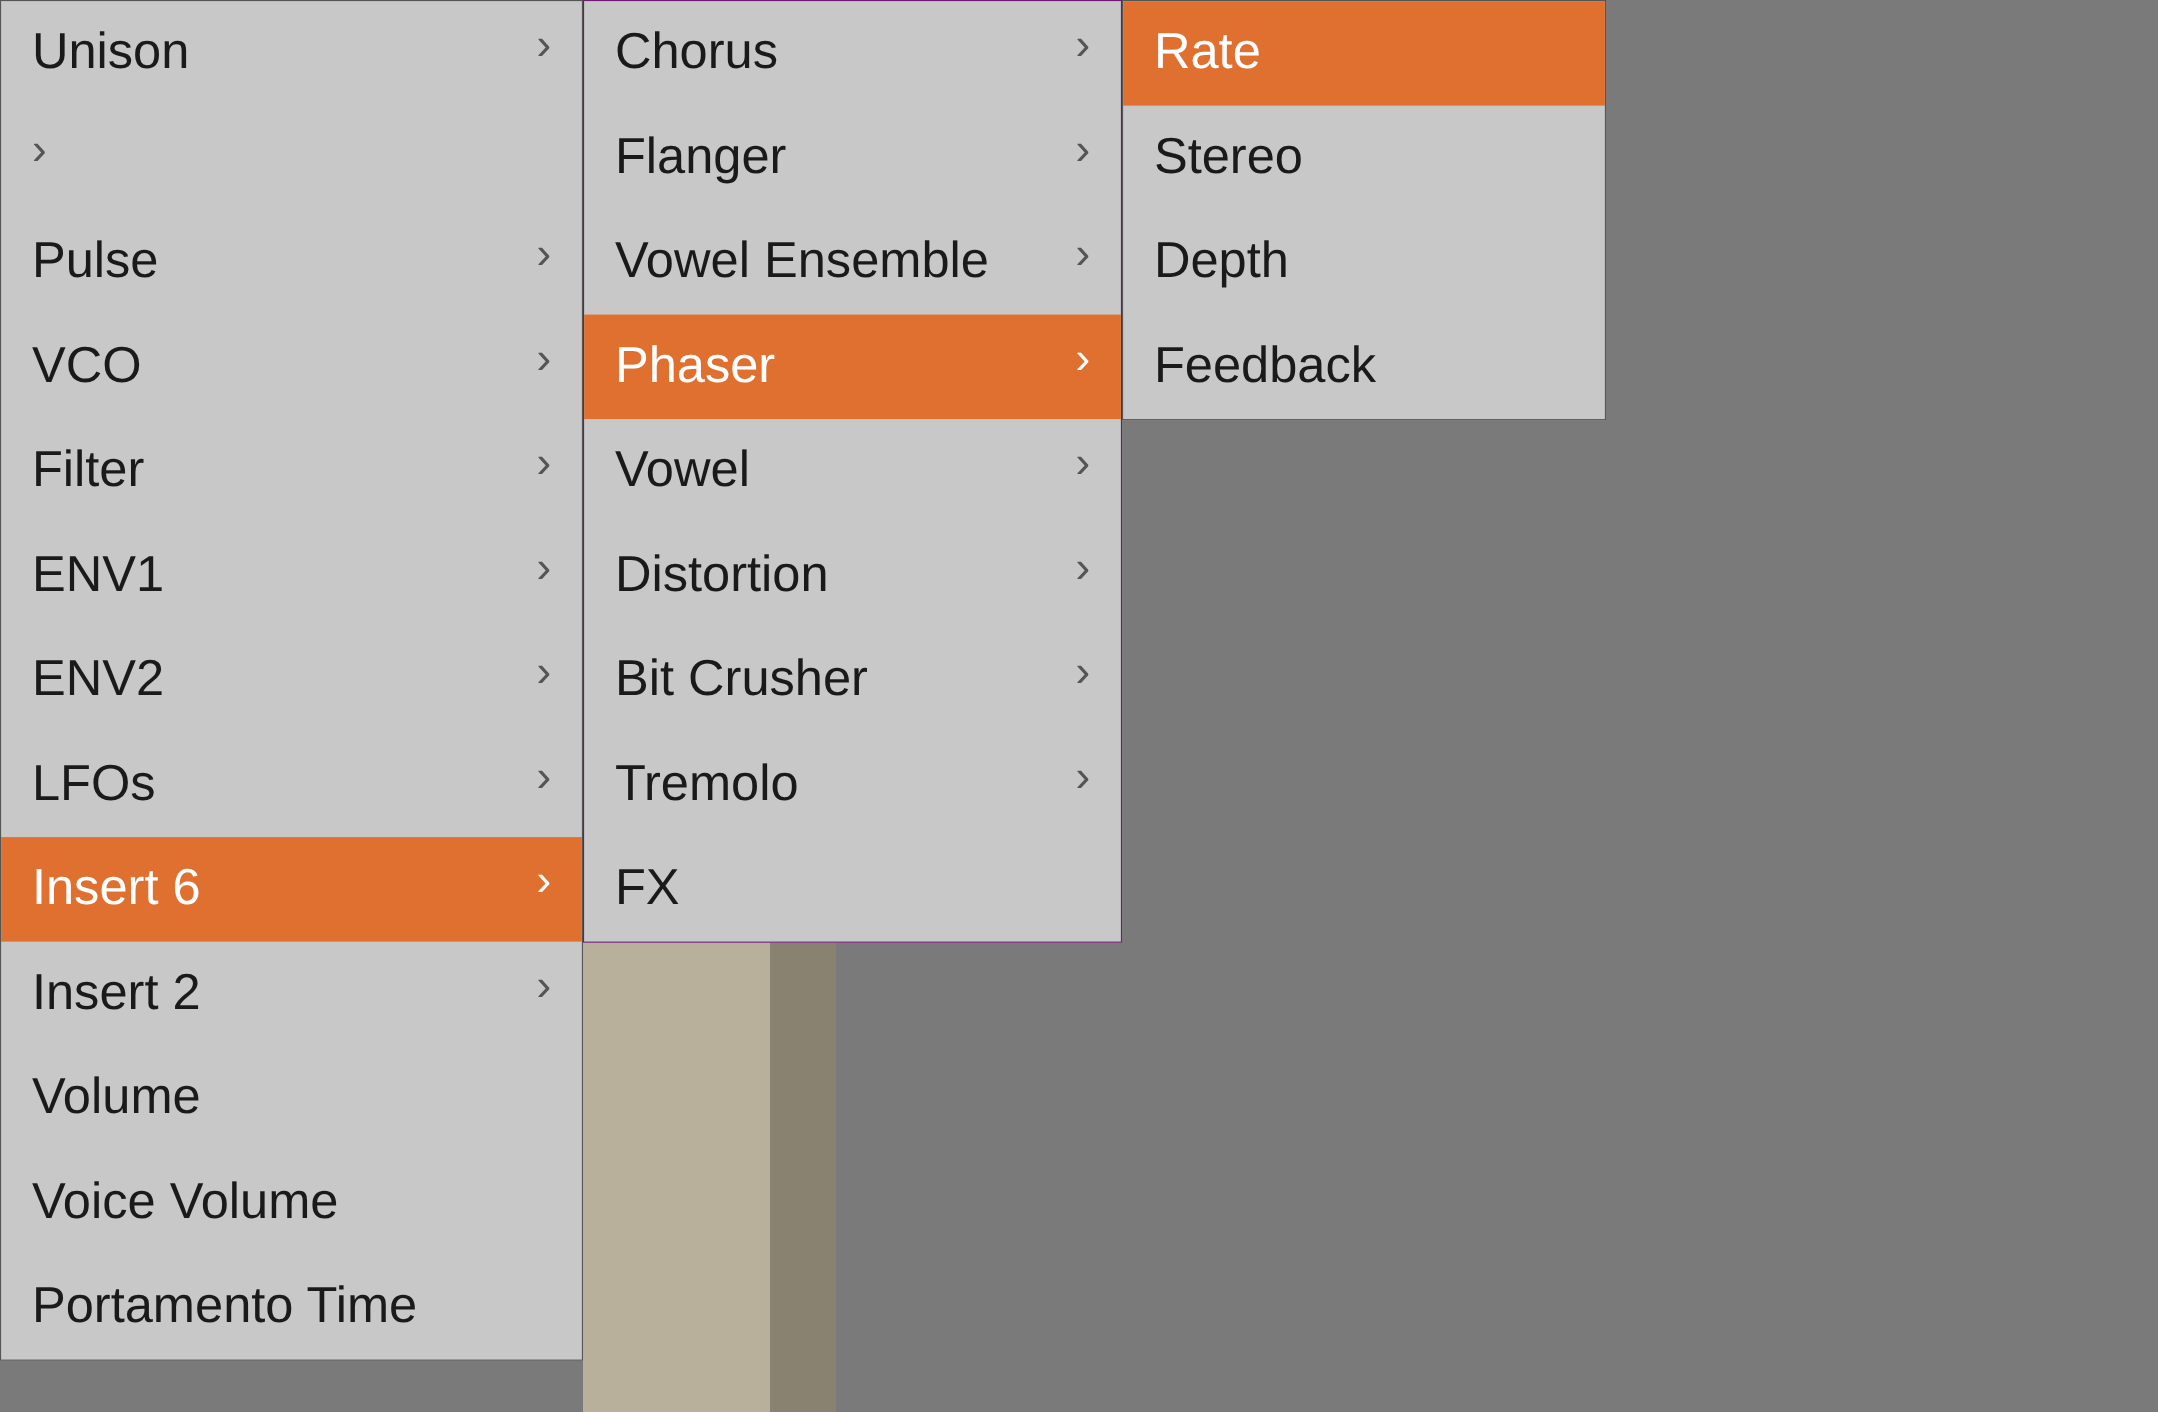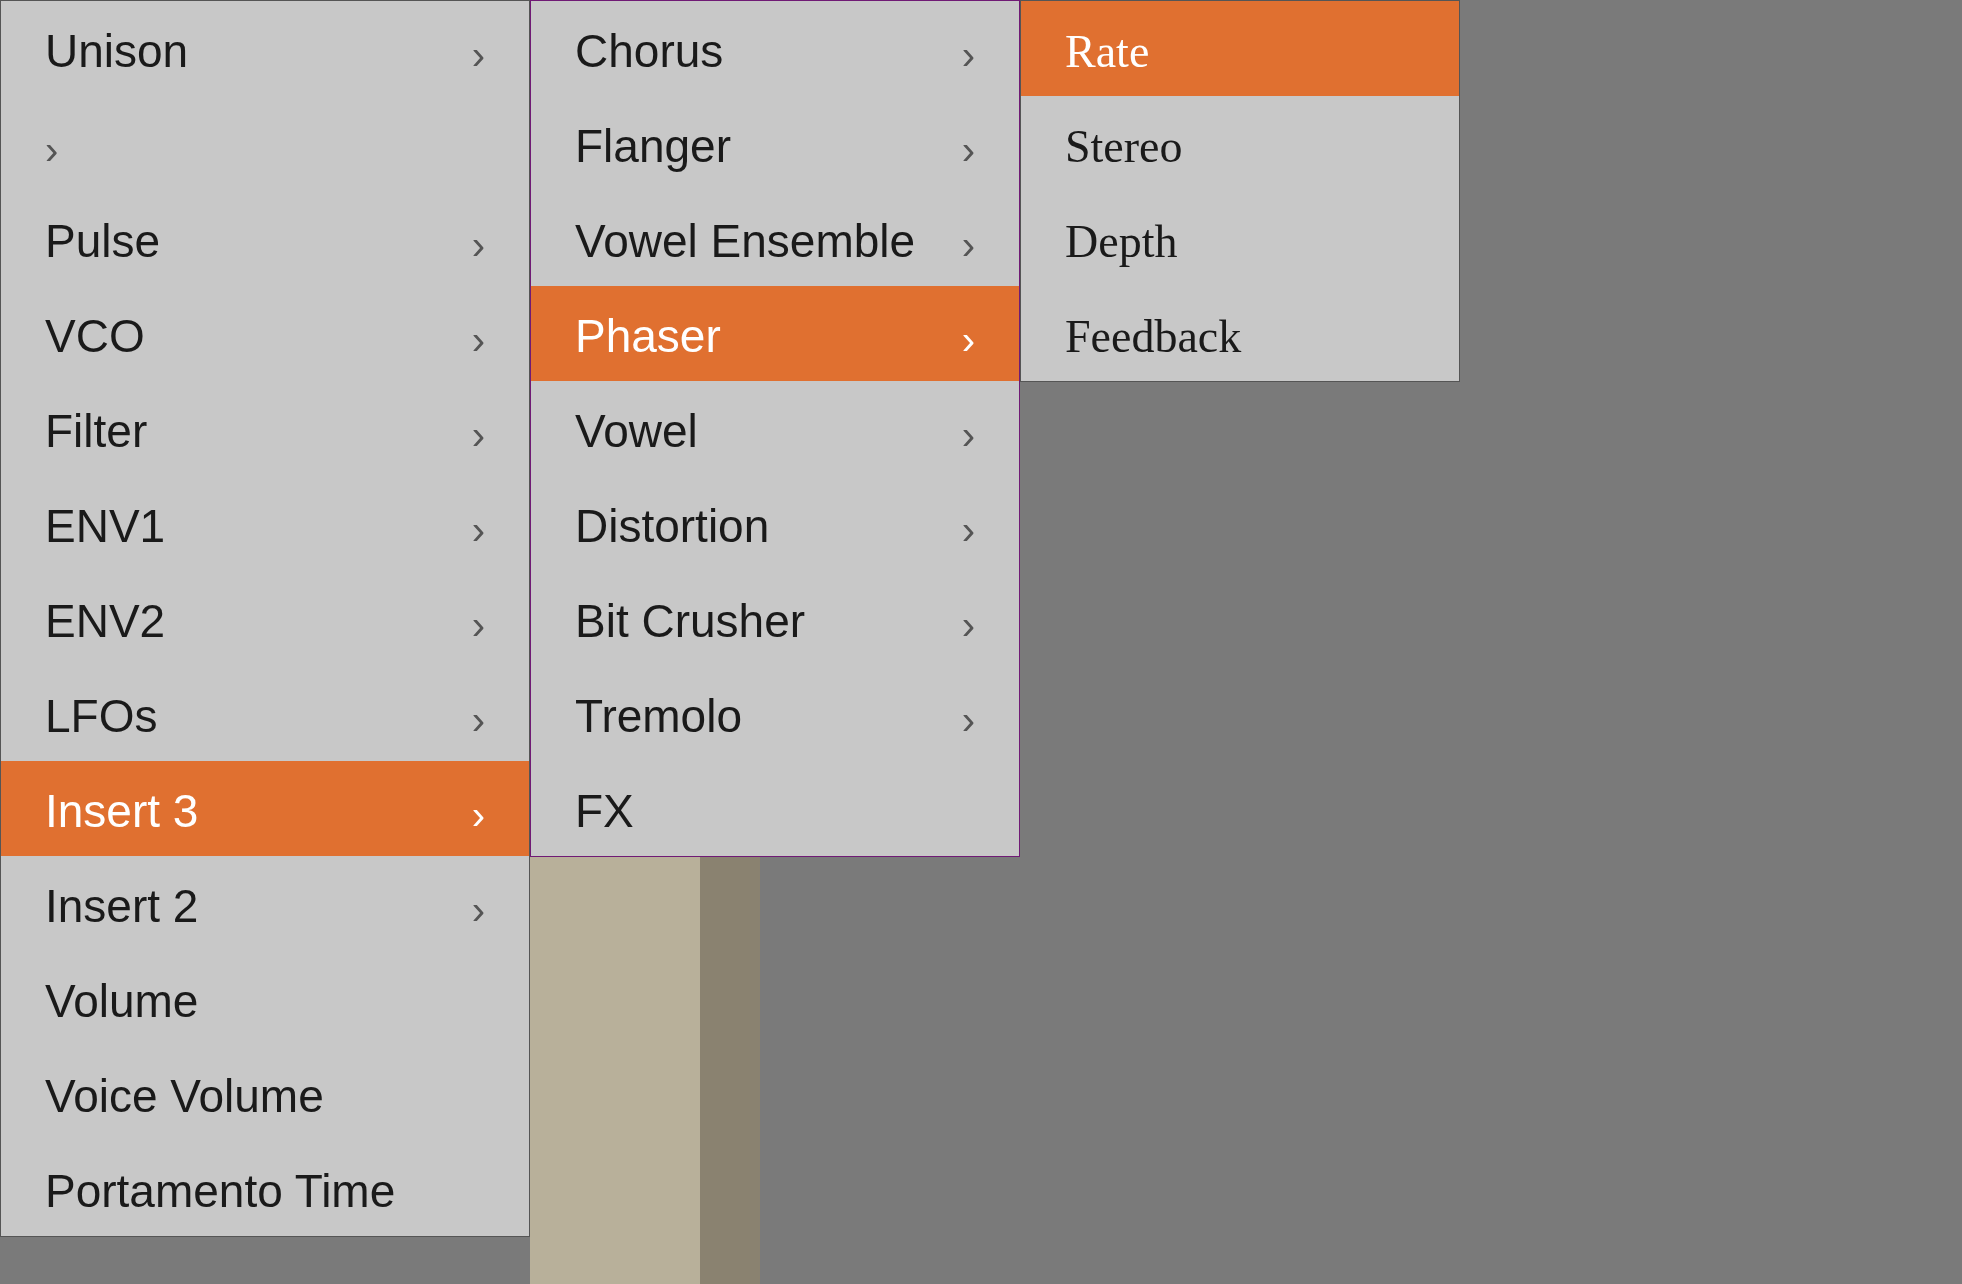--- a/index.html
+++ b/index.html
@@ -75,23 +75,23 @@
     .menu-col3 {
       background: #c8c8c8;
       border: 1px solid #555;
       min-width: 440px;
       display: flex;
       flex-direction: column;
     }
 
     .menu-item {
       display: flex;
-      align-items: flex-end;
+      align-items: flex-start;
       justify-content: space-between;
-      padding: 18px 44px;
+      padding: 18px 28px;
       font-size: 46px;
       font-weight: 400;
       color: #1a1a1a;
       cursor: pointer;
       min-height: 95px;
     }
 
     .menu-item.active {
       background: #e07030;
       color: white;
@@ -102,21 +102,20 @@
       color: #555;
     }
 
     .menu-item.active .arrow {
       color: white;
     }
 
     
     .menu-col3 .menu-item {
       justify-content: flex-start;
-      font-family: Liberation Serif, serif;
     }
 
     .menu-col3 .menu-item.active {
       justify-content: flex-start;
     }
   </style>
 </head>
 <body>
 
 <div class="background"></div>
@@ -152,21 +151,21 @@
       </div>
       <div class="menu-item">
         <span>ENV2</span>
         <span class="arrow">›</span>
       </div>
       <div class="menu-item">
         <span>LFOs</span>
         <span class="arrow">›</span>
       </div>
       <div class="menu-item active">
-        <span>Insert 3</span>
+        <span>Insert 6</span>
         <span class="arrow">›</span>
       </div>
       <div class="menu-item">
         <span>Insert 2</span>
         <span class="arrow">›</span>
       </div>
       <div class="menu-item">
         <span>Volume</span>
       </div>
       <div class="menu-item">

